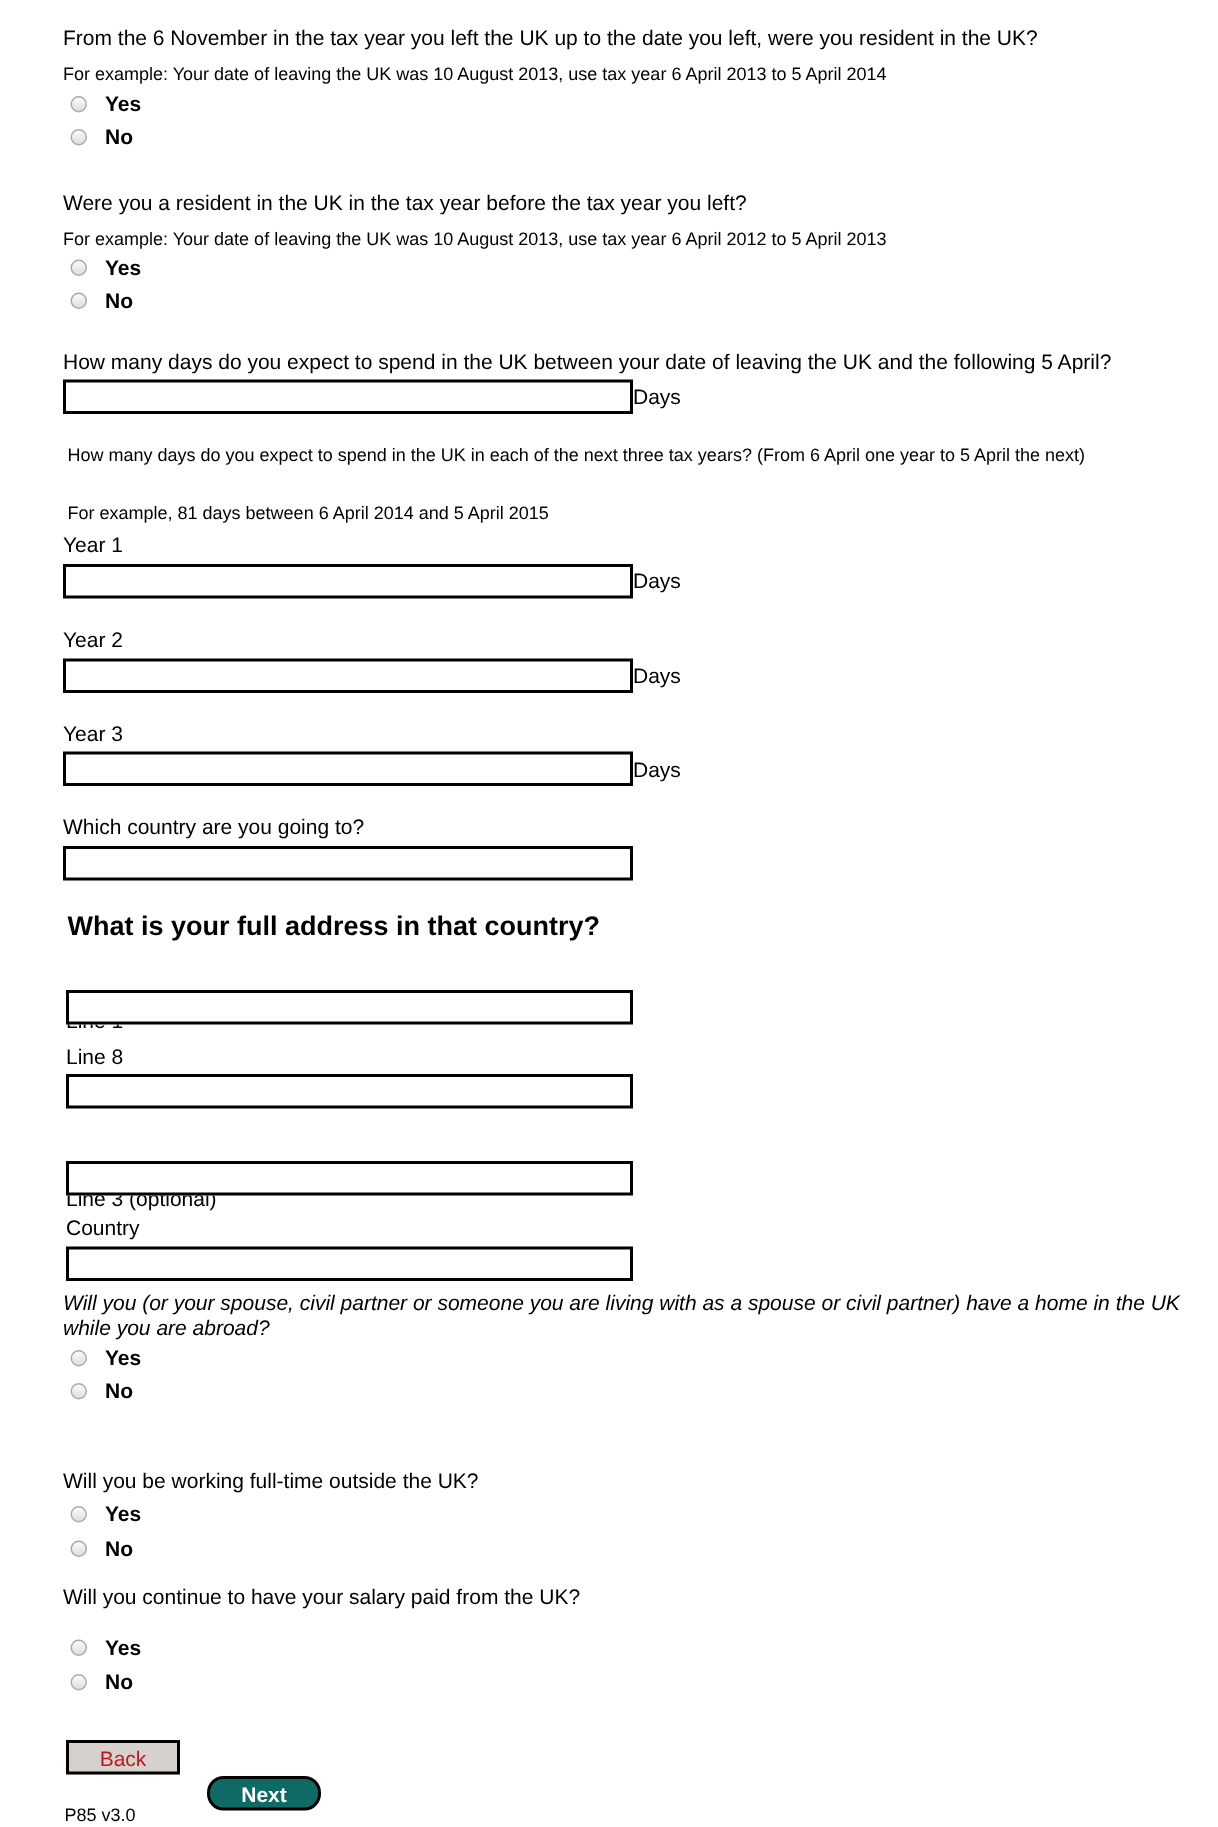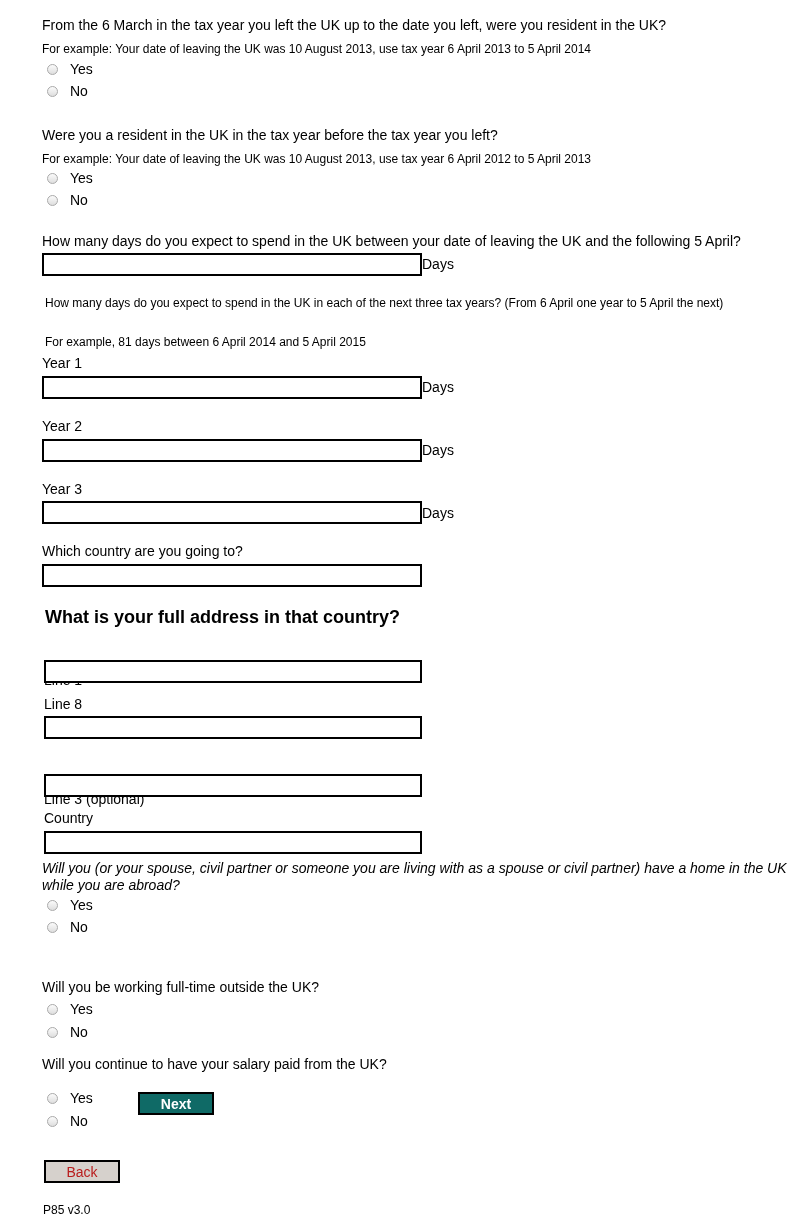--- a/index.html
+++ b/index.html
@@ -2,34 +2,34 @@
 <html><head>
 <meta charset="utf-8">
 <style>
   html, body { margin: 0; padding: 0; background: #fff; }
   body { width: 812px; height: 1218px; position: relative; font-family: "Liberation Sans", sans-serif; color: #000; overflow: hidden; }
   .abs { position: absolute; }
   .q { font-size: 14px; line-height: 17px; }
   .qwrap { font-size: 14px; line-height: 17px; width: 750px; }
   .small { font-size: 12px; line-height: 14px; }
   .small2 { font-size: 12px; line-height: 15px; width: 735px; }
-  .radio-row { display: flex; align-items: center; height: 20px; font-size: 14px; }
+  .radio-row { display: flex; align-items: center; height: 20px; font-size: 14px; font-weight: bold; }
   .radio { width: 11px; height: 11px; border-radius: 50%; border: 1px solid #aaa; background: linear-gradient(#fbfbfb, #dedede); margin-right: 12px; box-sizing: border-box; }
   .tb { width: 380px; height: 23px; border: 2px solid #000; box-sizing: border-box; background: #fff; }
   .days { font-size: 14px; }
   .lbl { font-size: 14px; }
   .h2 { font-size: 18px; font-weight: bold; }
   .btn { width: 76px; height: 23px; border: 2px solid #000; box-sizing: border-box; font-size: 14px; display: flex; align-items: center; justify-content: center; }
   .back { background: #d6d1cc; color: #b91c1c; }
   .next { background: #0f6a66; color: #fff; font-weight: bold; }
 </style>
 </head>
 <body>
 
-<div class="abs q" style="left:42px;top:17px;">From the 6 March in the tax year you left the UK up to the date you left, were you resident in the UK?</div>
+<div class="abs q" style="left:42px;top:17px;">From the 6 November in the tax year you left the UK up to the date you left, were you resident in the UK?</div>
 <div class="abs small" style="left:42px;top:42px;">For example: Your date of leaving the UK was 10 August 2013, use tax year 6 April 2013 to 5 April 2014</div>
 <div class="abs" style="left:47px;top:59px;">
   <div class="radio-row">
       <span class="radio"></span>
       <span>Yes</span>
     </div>
   <div class="radio-row" style="margin-top:2px;">
       <span class="radio"></span>
       <span>No</span>
     </div>
@@ -114,15 +114,15 @@
       <span class="radio"></span>
       <span>Yes</span>
     </div>
   <div class="radio-row" style="margin-top:3px;">
       <span class="radio"></span>
       <span>No</span>
     </div>
 </div>
 
 <div class="abs btn back" style="left:44px;top:1160px;">Back</div>
-<div class="abs btn next" style="left:138px;top:1092px;">Next</div>
+<div class="abs btn next" style="left:138px;top:1184px;border-radius:11px;">Next</div>
 
 <div class="abs small" style="left:43px;top:1203px;">P85 v3.0</div>
 
 </body></html>

